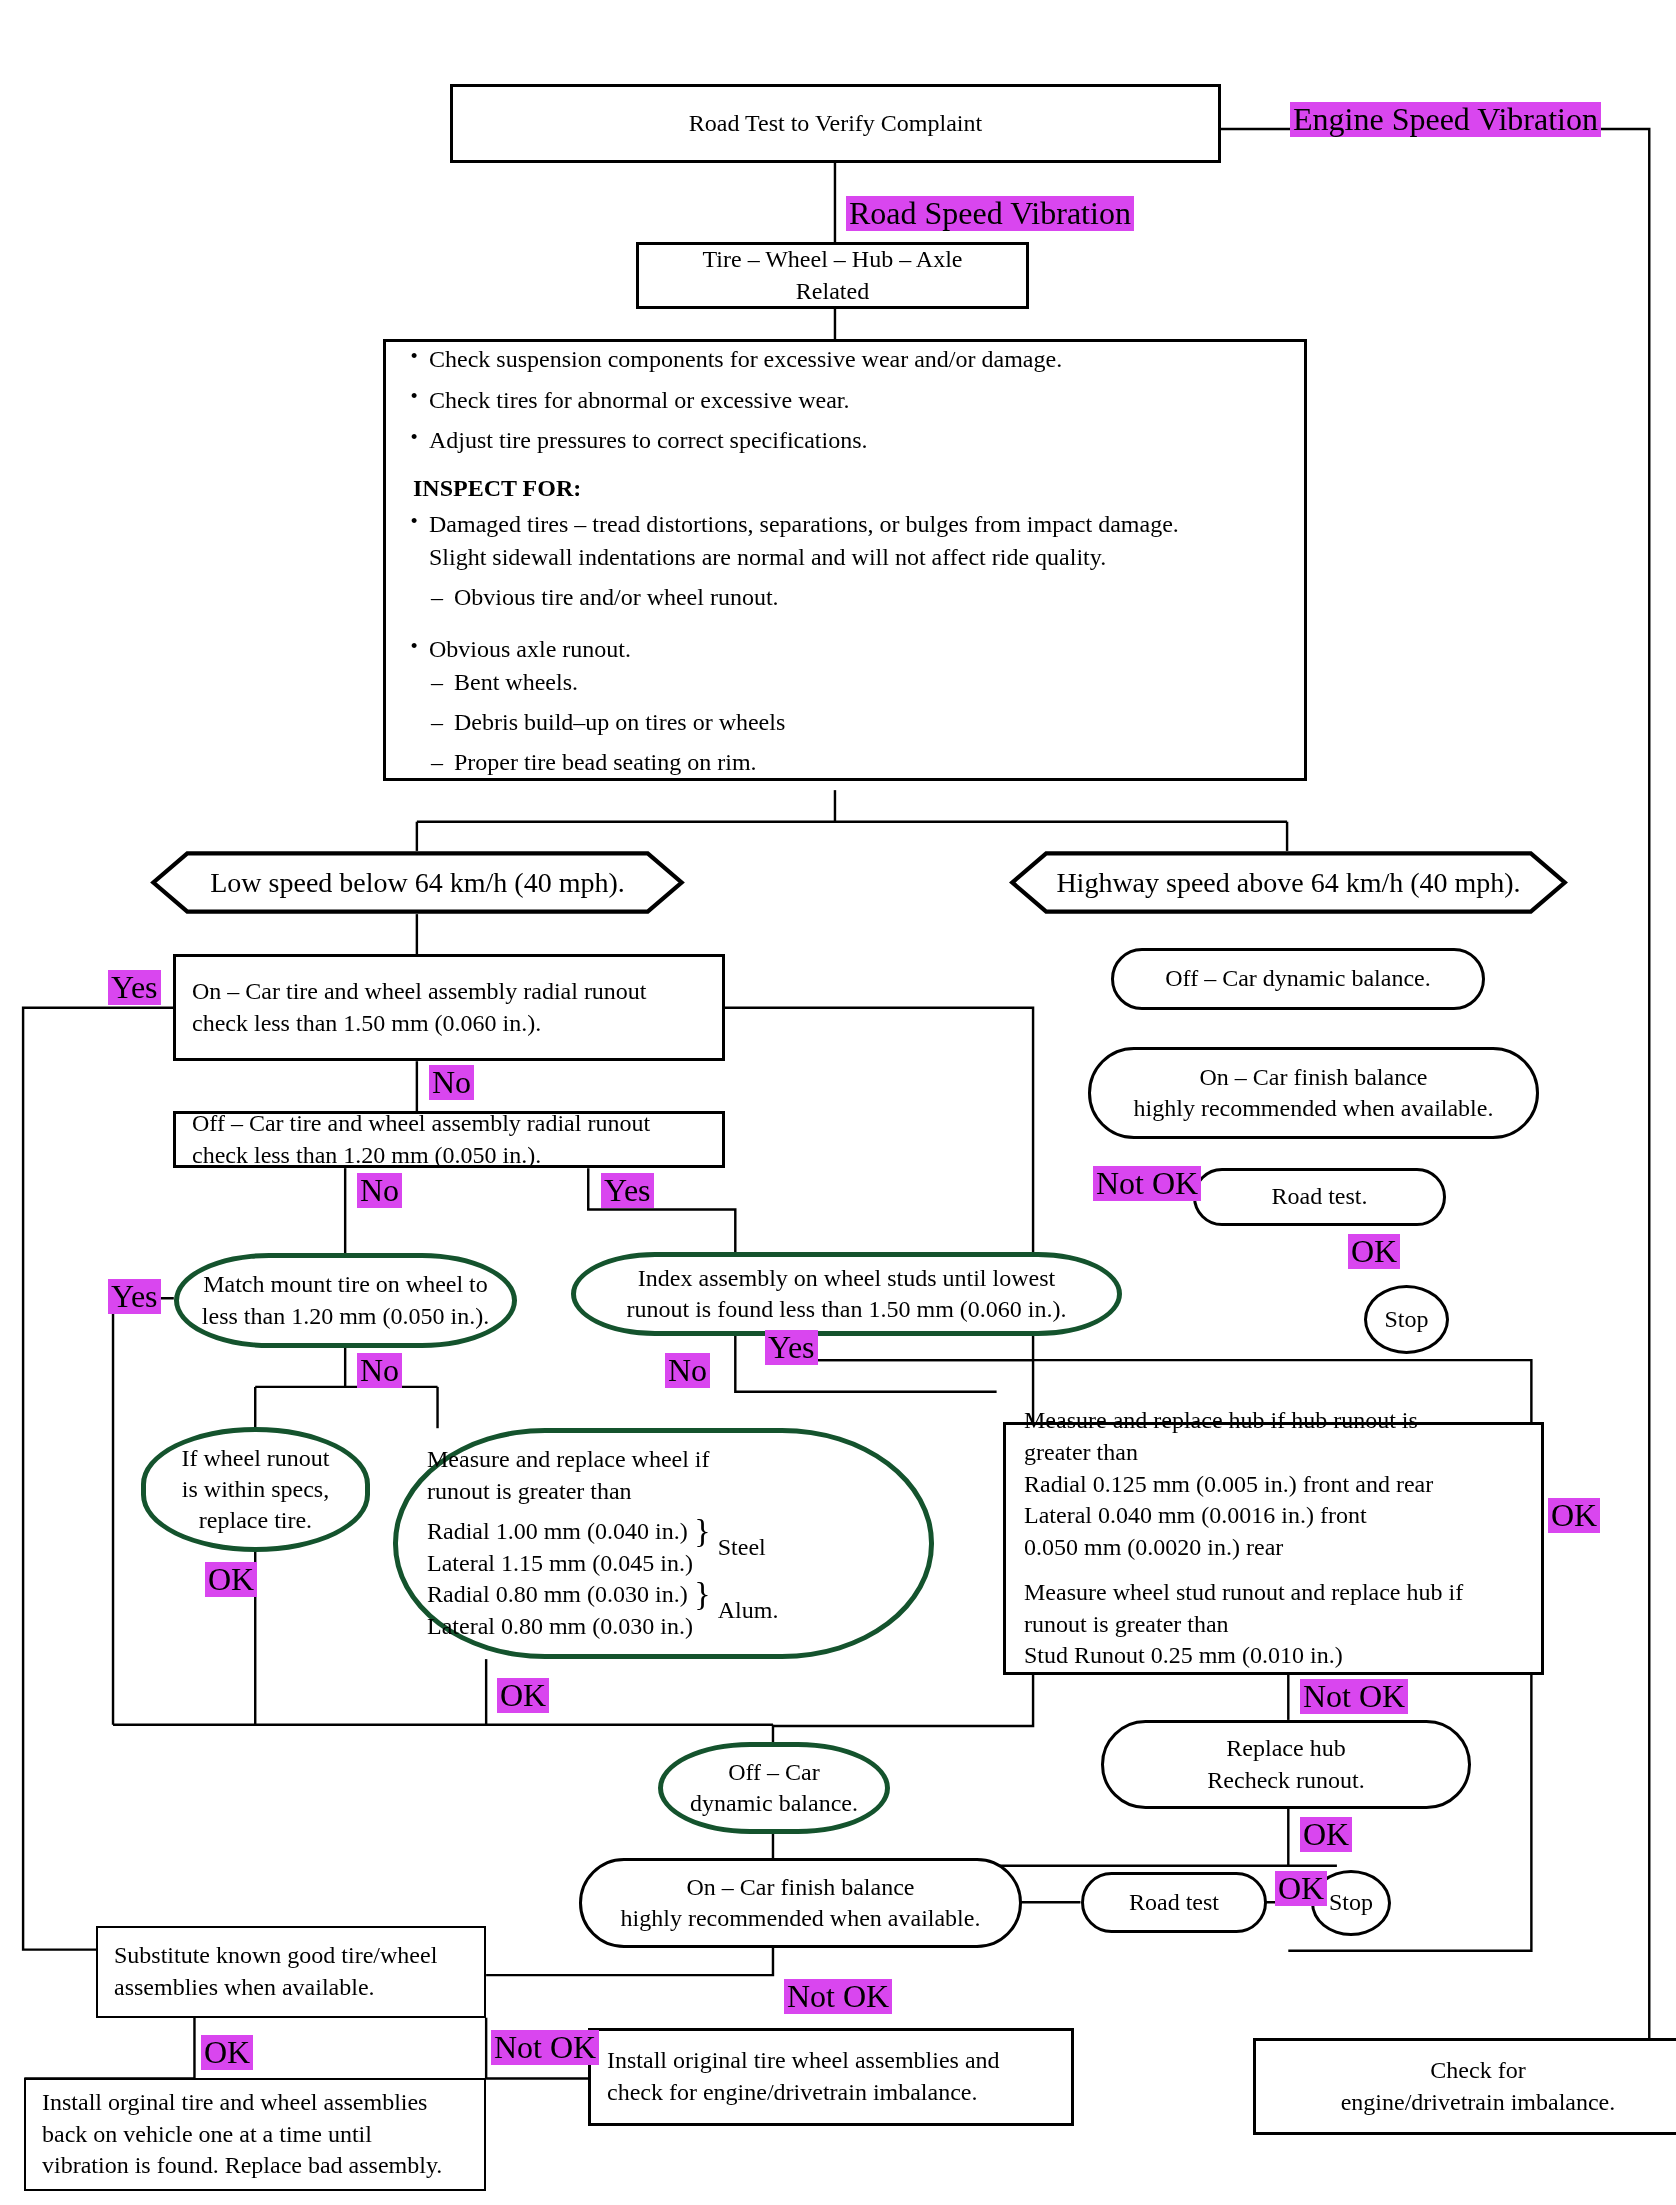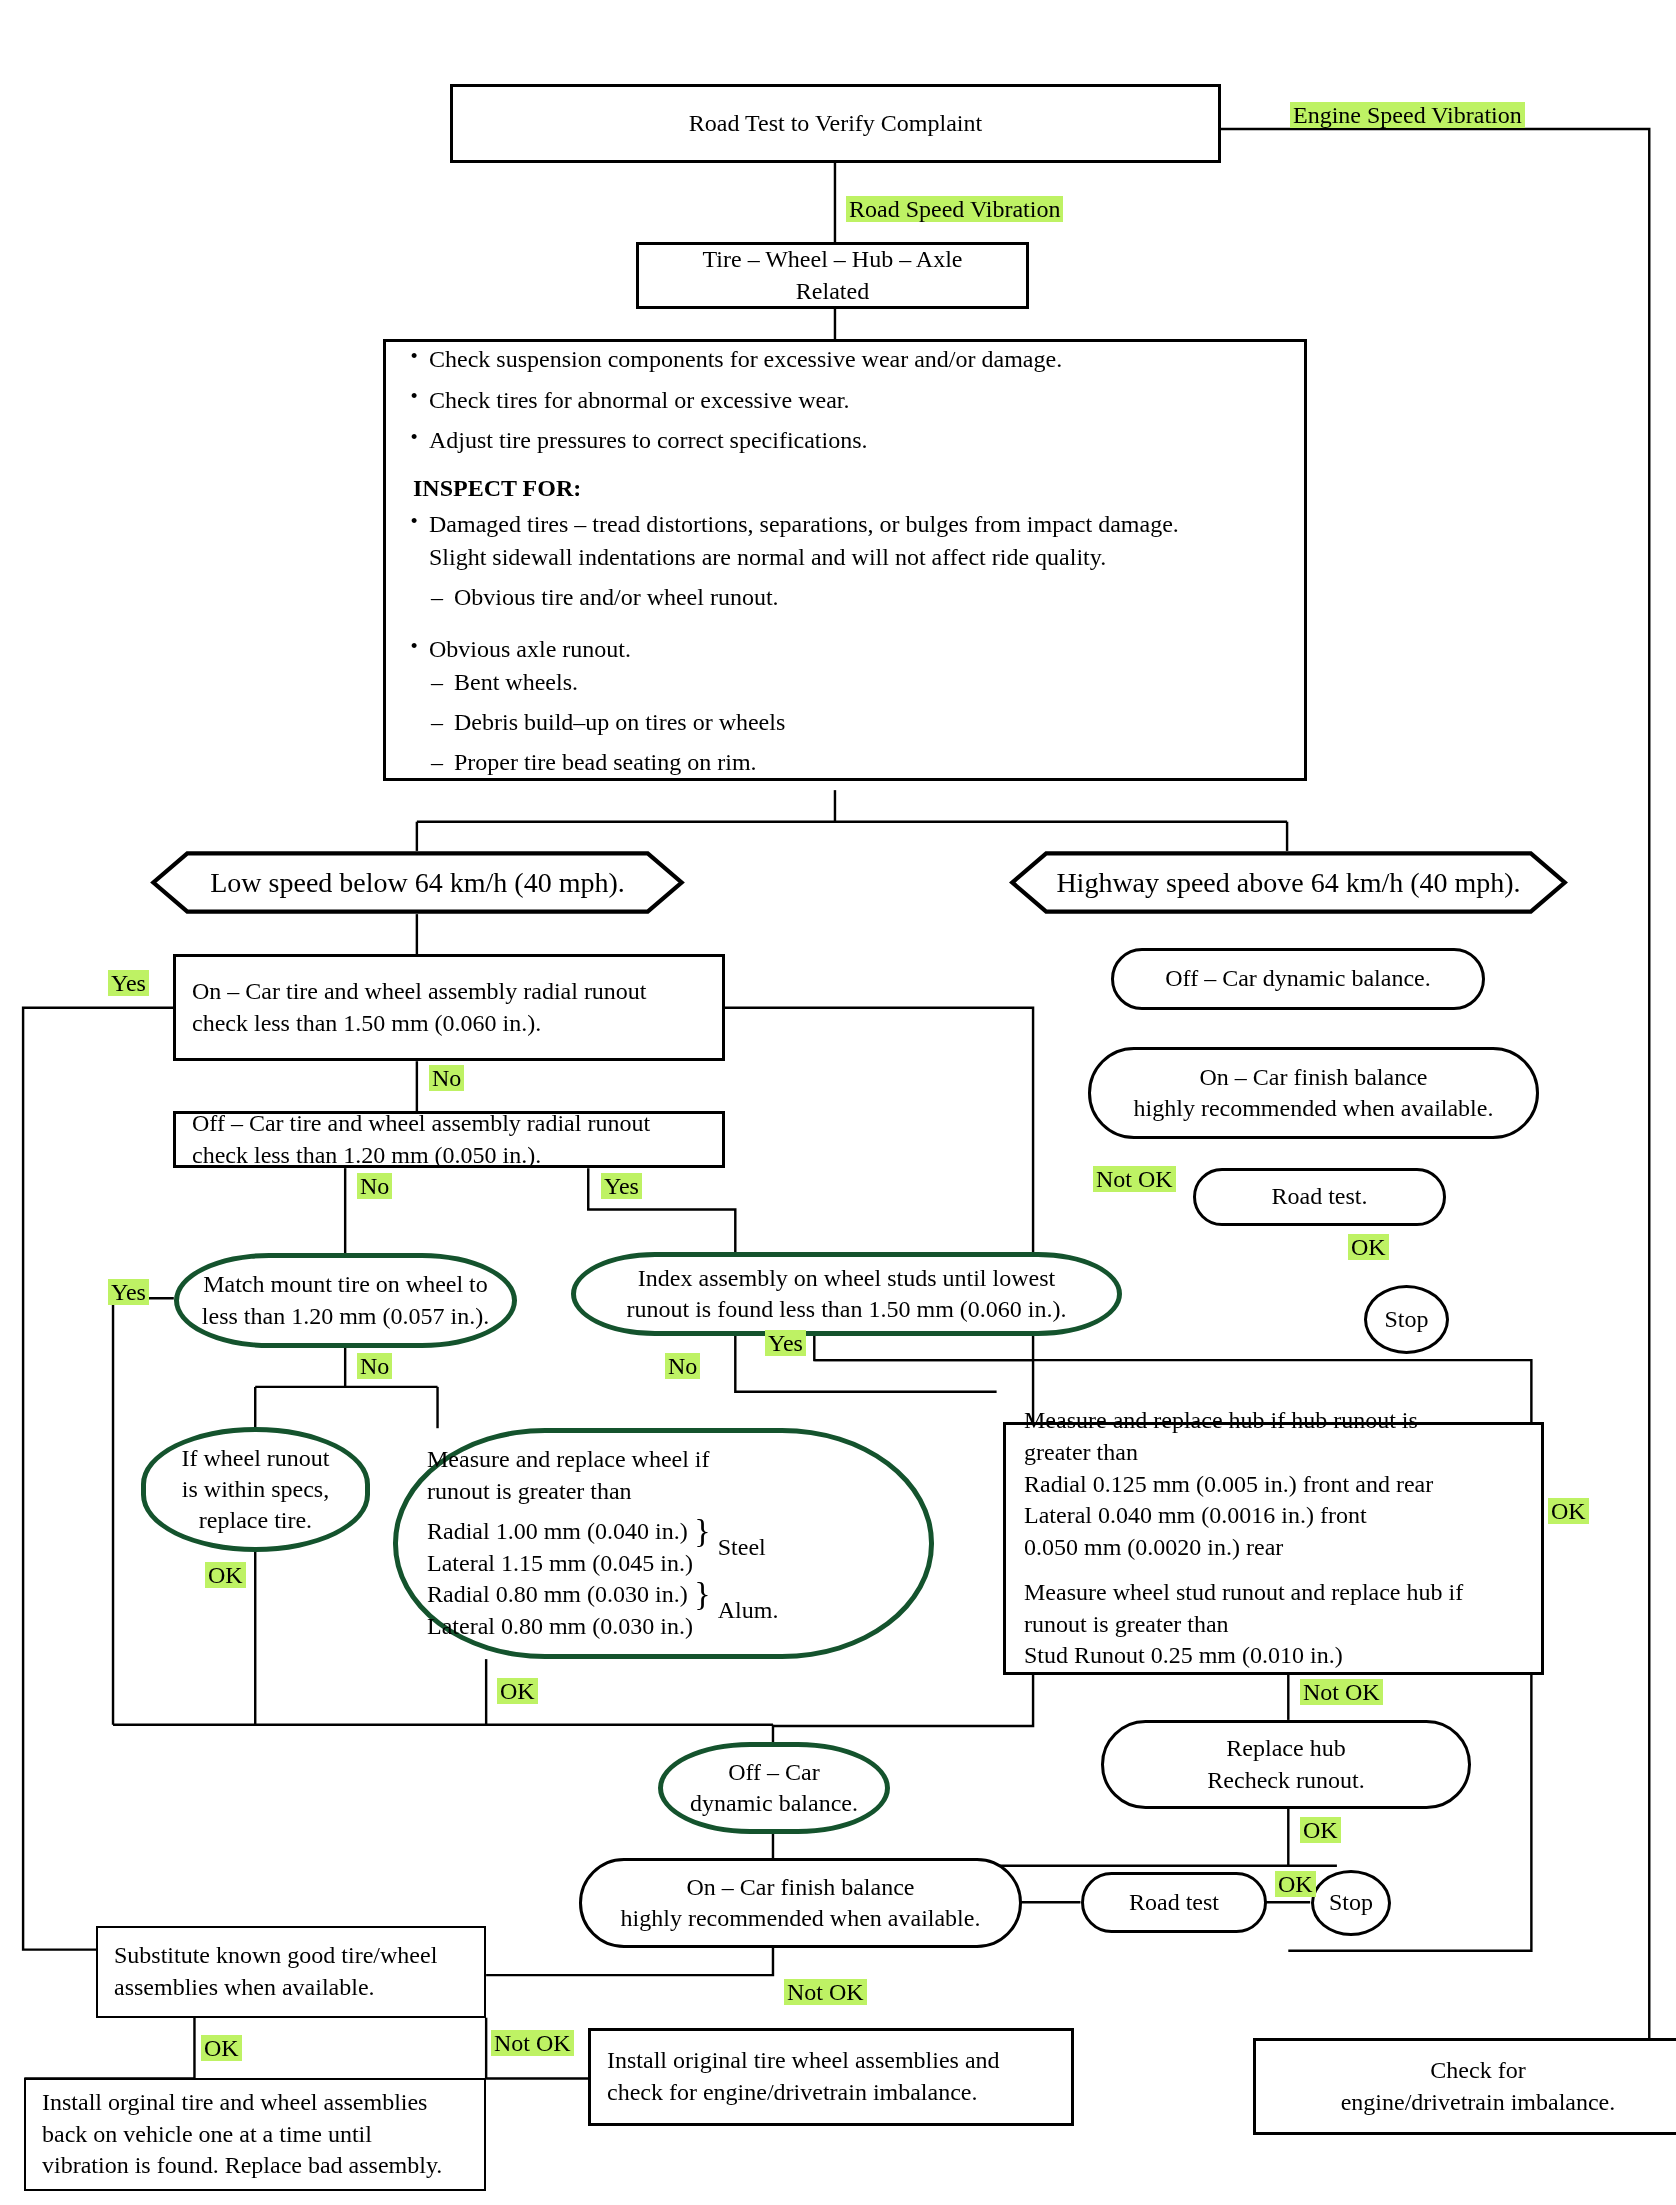--- a/index.html
+++ b/index.html
@@ -15,21 +15,21 @@
   .pill2{border:3.6px solid #000;border-radius:67px;}
   .stadium{border:5px solid #14532d;border-radius:182px/91px;}
   .oval{border:3px solid #000;border-radius:50%;}
   .txt{font-size:24px;line-height:1.30;padding:0 8.5px;}
   .txt-left{text-align:left;display:block;width:100%;padding:0 16px;font-size:24px;line-height:1.32;}
   .hexwrap{position:absolute;z-index:3;}
   .hexwrap svg{display:block;}
   .hexlabel{position:absolute;left:0;top:0;width:100%;height:100%;
             display:flex;align-items:center;justify-content:center;
             font-size:28px;}
-  .elabel{position:absolute;font-size:24px;background:#bef264;padding:0 3px;
+  .elabel{position:absolute;font-size:32px;background:#d946ef;padding:0 3px;
           white-space:nowrap;z-index:4;line-height:1.1;}
   .bullets{display:block;width:100%;padding:0 16px;font-size:24px;line-height:1.30;text-align:left;}
   .b1{position:relative;padding-left:27px;margin:0 0 9.7px 0;}
   .b1:before{content:"\2022";position:absolute;left:8.5px;top:-1.2px;font-size:20.7px;}
   .b1.tight{margin-bottom:2.4px;}
   .b2{position:relative;padding-left:52px;margin:0 0 8.5px 0;}
   .b2:before{content:"\2013";position:absolute;left:29px;top:0;}
   .hdr{font-weight:bold;margin:16px 0 4.9px 11px;}
   .cont{padding-left:27px;}
   .specrow{display:flex;align-items:flex-start;}
@@ -166,21 +166,21 @@
       <div>Off – Car tire and wheel assembly radial runout</div>
       <div>check  less than 1.20 mm (0.050 in.).</div>
     </div>
   </div>
   <div class="elabel" style="left:357px;top:1173px;">No</div>
   <div class="elabel" style="left:601px;top:1173px;">Yes</div>
 
   <div class="node stadium" style="left:174px;top:1253px;width:343px;height:95px;">
     <div class="txt">
       <div>Match mount tire on wheel to</div>
-      <div>less than 1.20 mm (0.057 in.).</div>
+      <div>less than 1.20 mm (0.050 in.).</div>
     </div>
   </div>
   <div class="elabel" style="left:108px;top:1279px;">Yes</div>
   <div class="elabel" style="left:357px;top:1353px;">No</div>
 
   <div class="node stadium" style="left:571px;top:1252px;width:551px;height:84px;">
     <div class="txt">
       <div>Index assembly on wheel studs until lowest</div>
       <div>runout is found less than 1.50 mm (0.060 in.).</div>
     </div>

